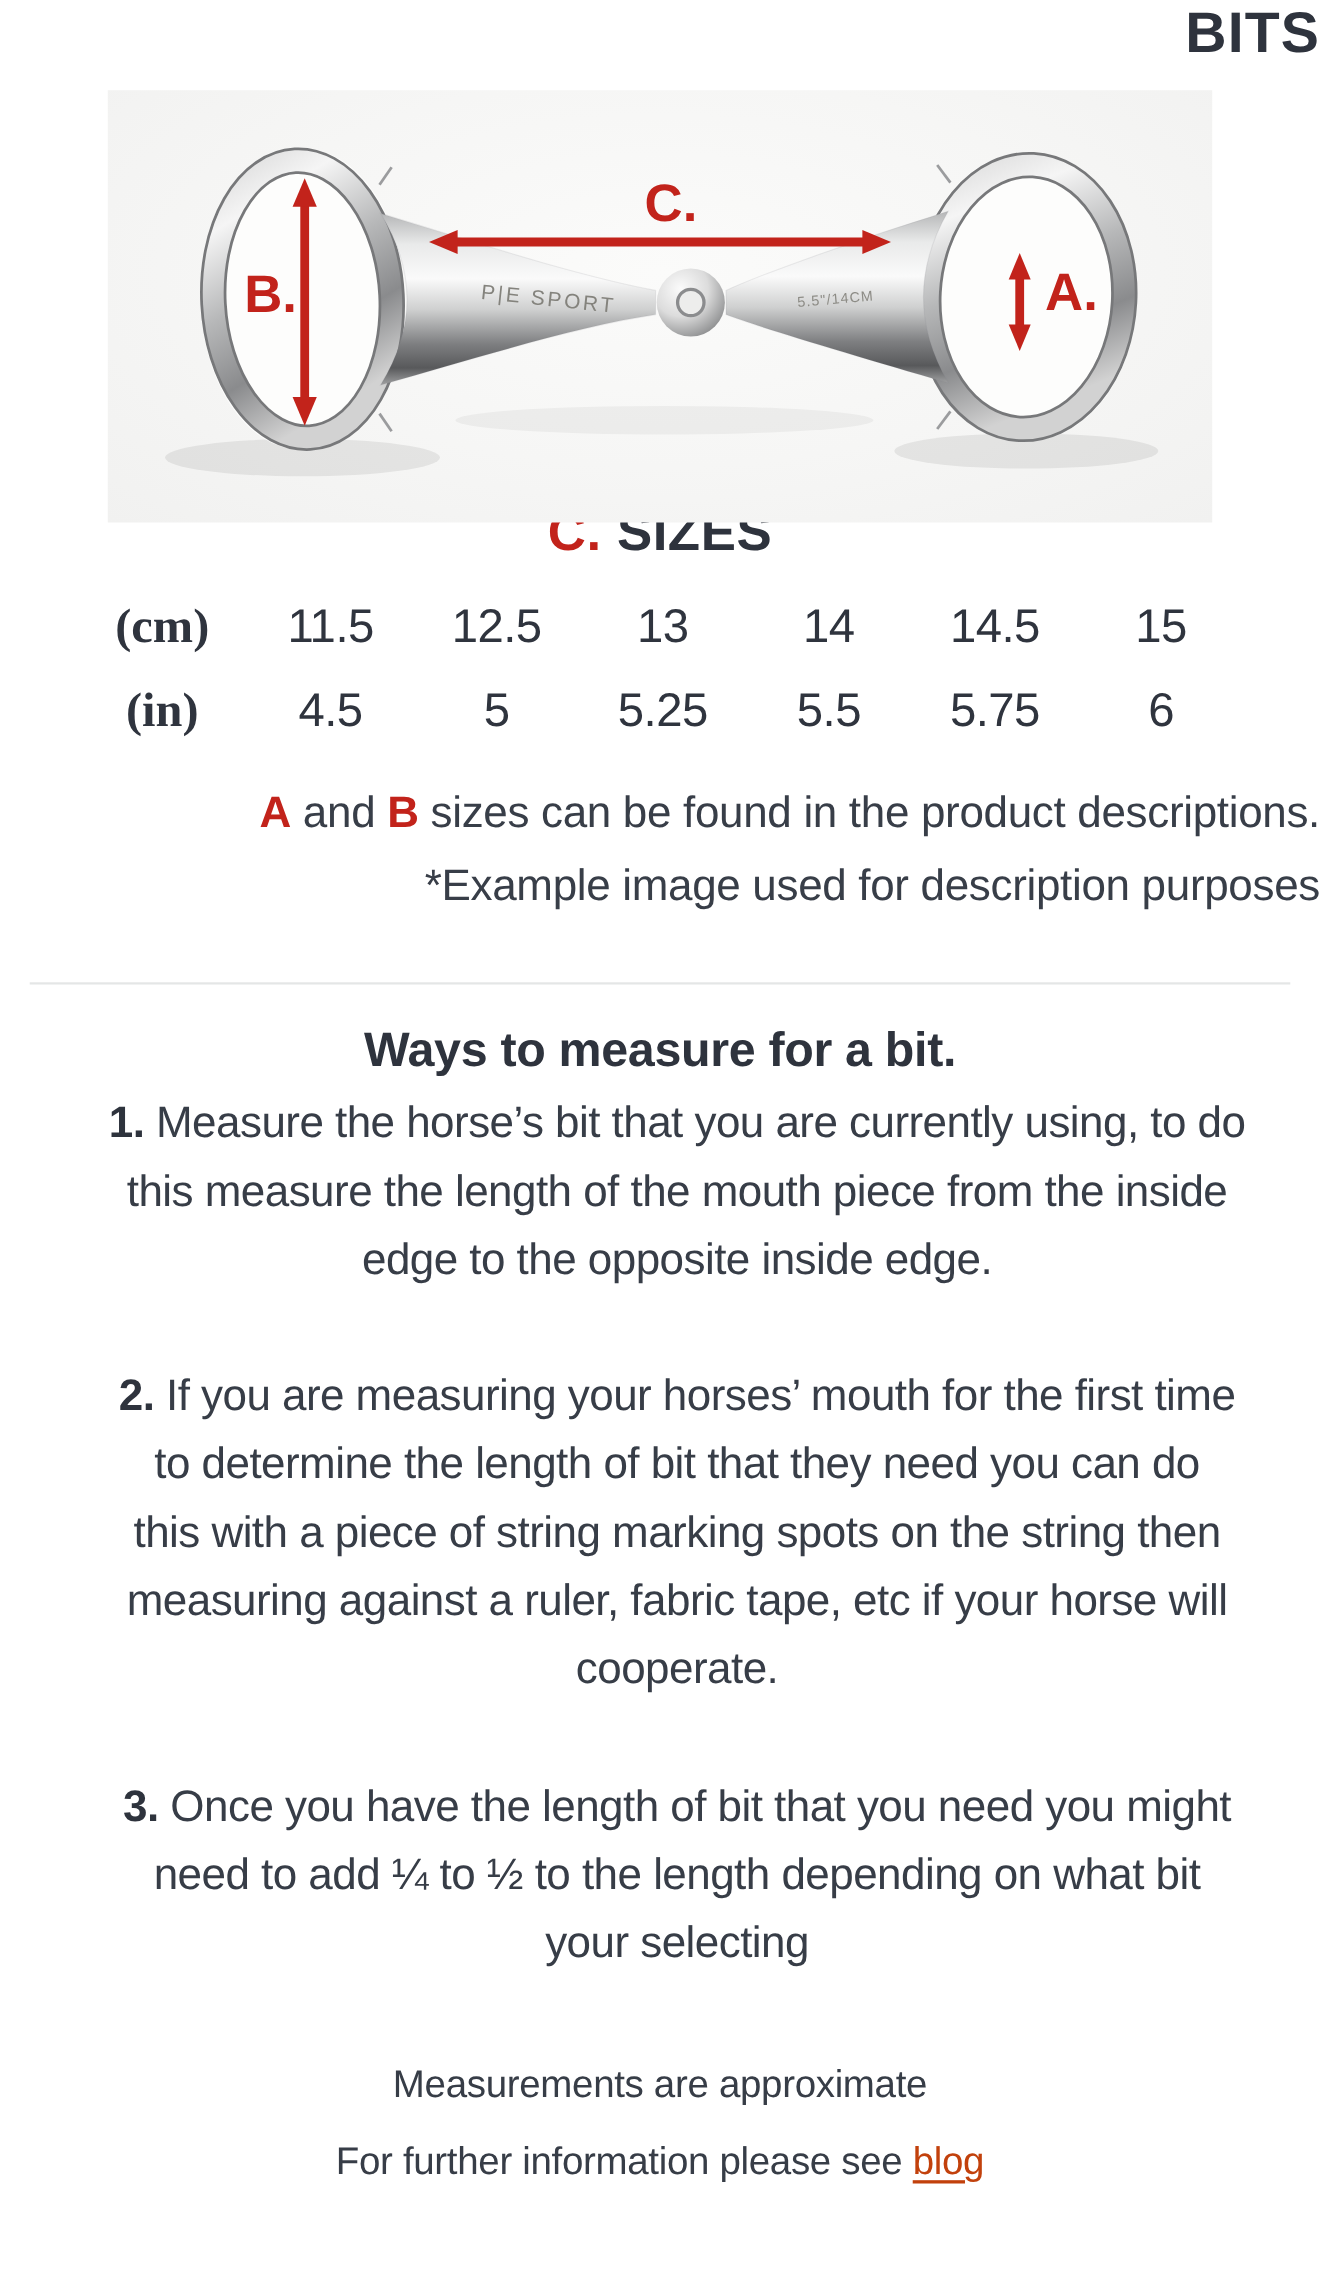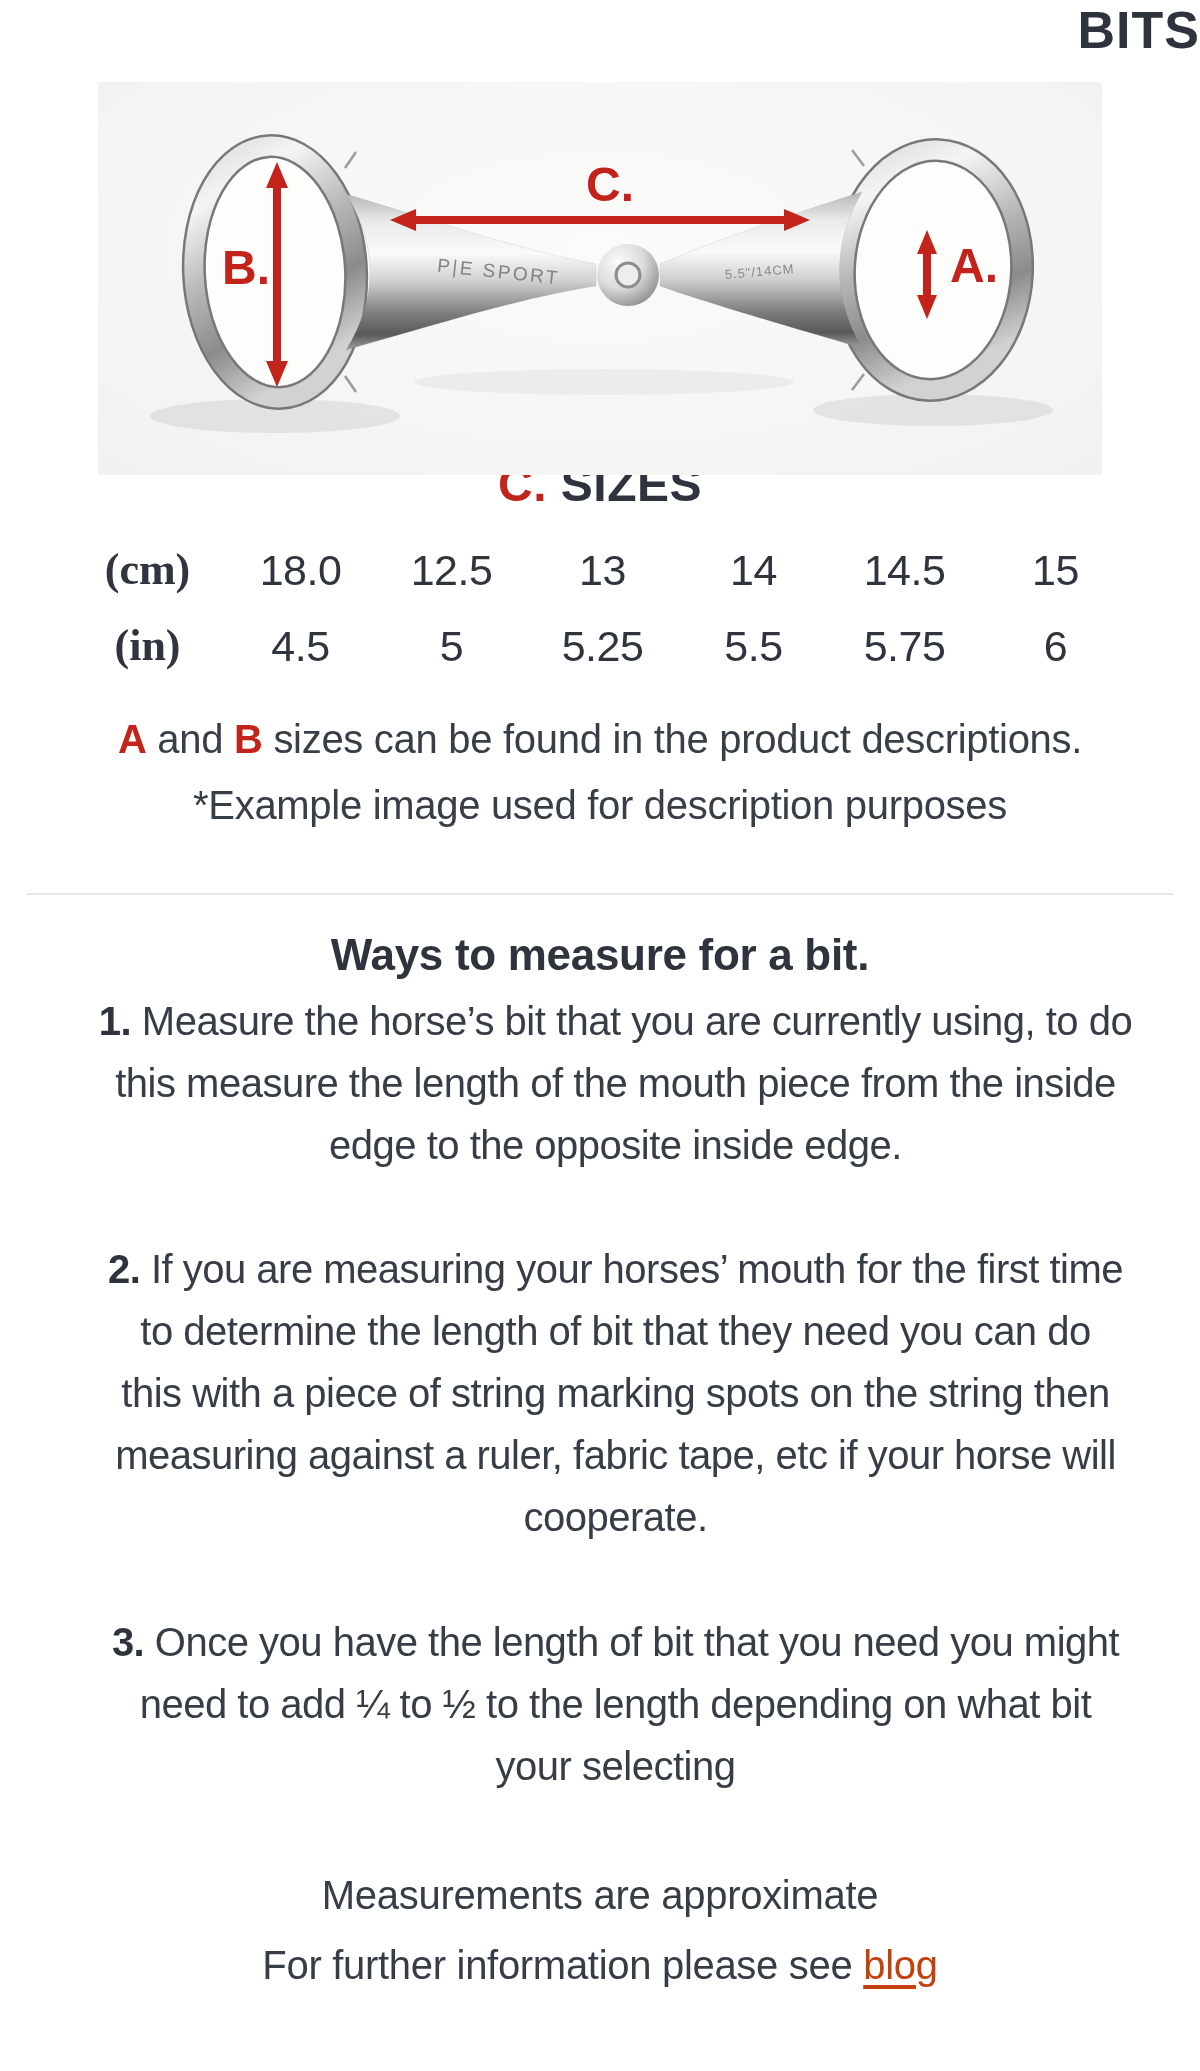--- a/index.html
+++ b/index.html
@@ -27,36 +27,36 @@
   .size-row{display:flex;align-items:center;height:60px;line-height:60px;}
   .size-row + .size-row{margin-top:16px;}
   .size-row .rlabel{
     width:155px;margin-left:70px;text-align:center;
     font-weight:700;font-size:44px;color:#2f343e;font-family:Liberation Serif, serif;
   }
   .size-row .val{
     width:151px;text-align:center;font-size:43px;color:#2f343e;letter-spacing:-0.5px;
   }
   .size-row .val:first-of-type{margin-left:40px;}
-  .notes{margin-top:30px;text-align:center;font-size:40px;line-height:66px;letter-spacing:-0.3px;}
+  .notes{margin-top:30px;text-align:right;font-size:40px;line-height:66px;letter-spacing:-0.3px;}
   .notes .red{color:#c2231b;font-weight:700;}
   .notes div{white-space:nowrap;}
   .divider{margin:55px auto 0;width:1146px;height:2px;background:#e4e6e6;border:0;}
   .measure-heading{
     margin-top:32px;text-align:center;font-size:44px;font-weight:700;
     line-height:1.25;color:#2e333d;letter-spacing:-0.3px;
   }
   .step{text-align:center;font-size:40px;line-height:62px;letter-spacing:-0.5px;color:#373d47;}
   .step div{white-space:nowrap;padding-left:31px;}
   .step .num{font-weight:700;color:#2e333d;}
   .step-1{margin-top:8px;}
   .step-2{margin-top:62px;}
   .step-3{margin-top:63px;}
   .footer-line{
-    text-align:center;font-size:40px;line-height:56px;letter-spacing:-0.3px;
+    text-align:center;font-size:35px;line-height:56px;letter-spacing:-0.3px;
     color:#373d47;white-space:nowrap;
   }
   .footer-approx{margin-top:70px;}
   .footer-info{margin-top:14px;}
   .blog-link{color:#c2410c;text-decoration:underline;text-underline-offset:6px;cursor:pointer;}
 </style>
 </head>
 <body>
 
 <div class="page">
@@ -148,21 +148,21 @@
         <text x="876" y="200" font-size="48" font-weight="700" text-anchor="middle">A.</text>
       </g>
     </svg>
   </div>
 
   <div class="sizes-heading"><span class="red">C.</span><span> SIZES</span></div>
 
   <div class="size-table">
     <div class="size-row">
       <span class="rlabel">(cm)</span>
-      <span class="val">18.0</span>
+      <span class="val">11.5</span>
       <span class="val">12.5</span>
       <span class="val">13</span>
       <span class="val">14</span>
       <span class="val">14.5</span>
       <span class="val">15</span>
     </div>
     <div class="size-row">
       <span class="rlabel">(in)</span>
       <span class="val">4.5</span>
       <span class="val">5</span>

